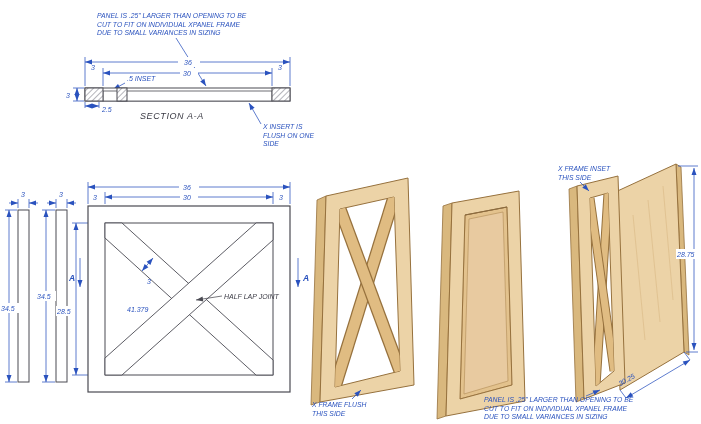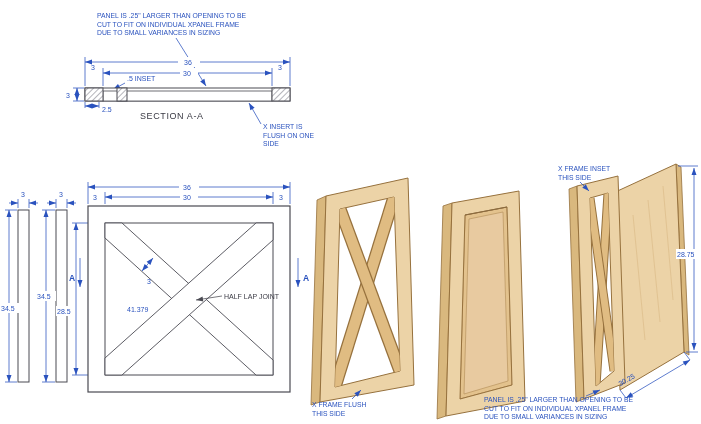--- a/index.html
+++ b/index.html
@@ -1,17 +1,17 @@
 <!DOCTYPE html>
 <html><head>
 <meta charset="utf-8">
 <style>
   html,body{margin:0;padding:0;background:#fff;}
   .canvas{position:relative;width:701px;height:424px;background:#ffffff;overflow:hidden;
-          font-family:"Liberation Sans",sans-serif;}
+          font-family:"Liberation Sans",sans-serif;font-style:italic;}
   svg{position:absolute;left:0;top:0;}
   text{font-family:"Liberation Sans",sans-serif;}
   .note{fill:#2a52be;font-size:6.8px;}
   .dim{fill:#2a52be;font-size:7px;}
   .darktxt{fill:#3a3a44;font-size:7px;}
   .title{fill:#3a3a44;font-size:9px;letter-spacing:.6px;}
   .amark{fill:#2a52be;font-size:8.5px;font-weight:bold;}
   .dl{stroke:#2a52be;stroke-width:.75;fill:none;}
   .ldr{stroke:#2a52be;stroke-width:.75;fill:none;}
   .ol{stroke:#4a4a52;stroke-width:1;fill:#ffffff;}

